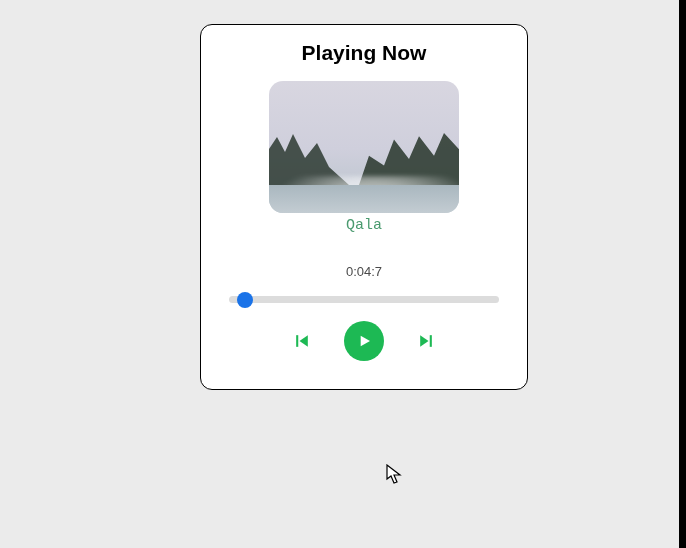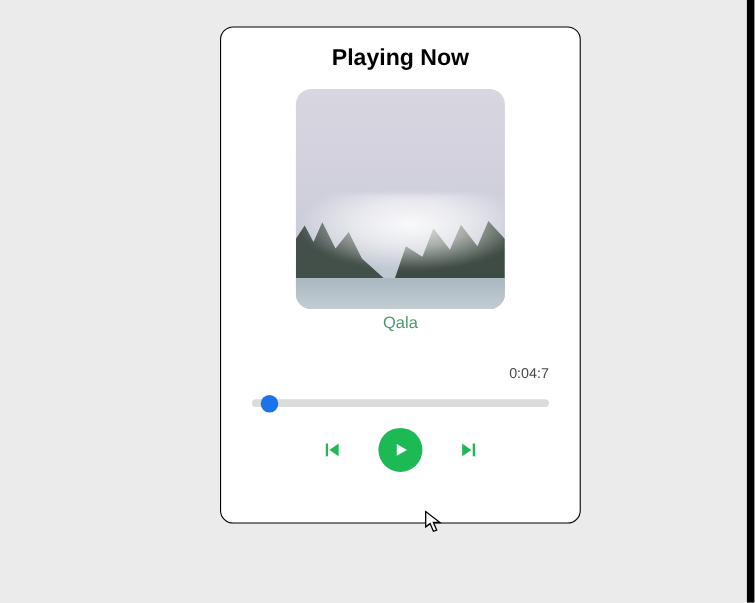--- a/index.html
+++ b/index.html
@@ -11,28 +11,28 @@
   }
   .right-edge {
     position: absolute;
     right: 0; top: 0;
     width: 7px; height: 548px;
     background: #000;
   }
   .card {
     position: absolute;
     left: 200px; top: 24px;
-    width: 328px; height: 452px;
+    width: 328px; height: 366px;
     background: #fff;
     border: 1.5px solid #000;
     border-radius: 12px;
     display: flex;
     flex-direction: column;
     align-items: center;
-    padding: 12px 18px 2px 18px;
+    padding: 12px 18px 28px 18px;
   }
   .heading {
     font-size: 21px;
     font-weight: 700;
     color: #000;
     margin-top: 4px;
     margin-bottom: 16px;
   }
   .art {
     width: 190px; height: 200px;
@@ -65,25 +65,26 @@
   .song-title {
     margin-top: 20px;
     font-size: 18px;
     font-weight: 700;
     color: #111;
   }
   .artist {
     margin-top: 4px;
     font-size: 15px;
     color: #4a9a6f;
+    font-family: Liberation Mono, monospace;
   }
   .times {
     width: 270px;
     display: flex;
-    justify-content: flex-end;
+    justify-content: center;
     margin-top: 30px;
     font-size: 13px;
     color: #4a4a4a;
   }
   .slider-wrap {
     width: 270px;
     margin-top: 10px;
   }
   input[type=range].slider {
     -webkit-appearance: none;

